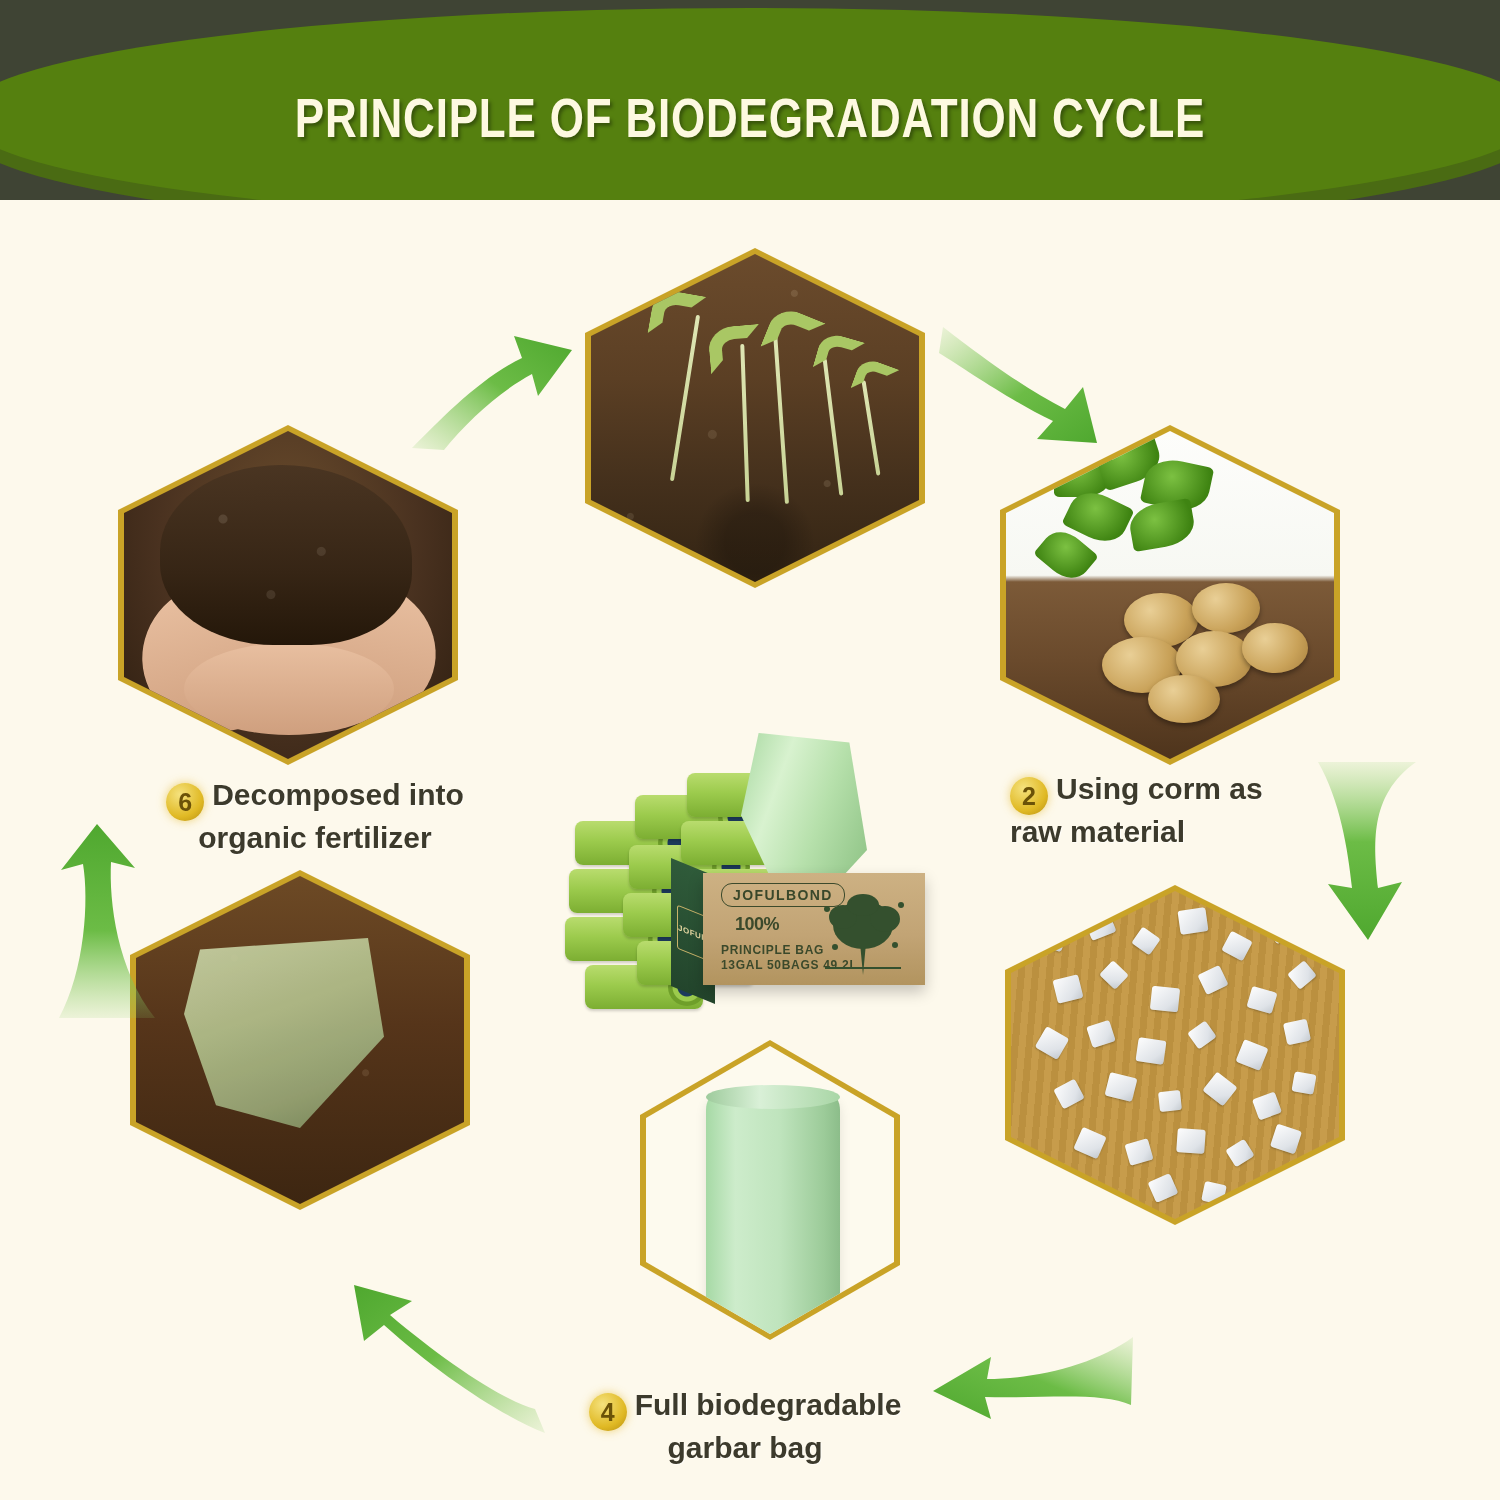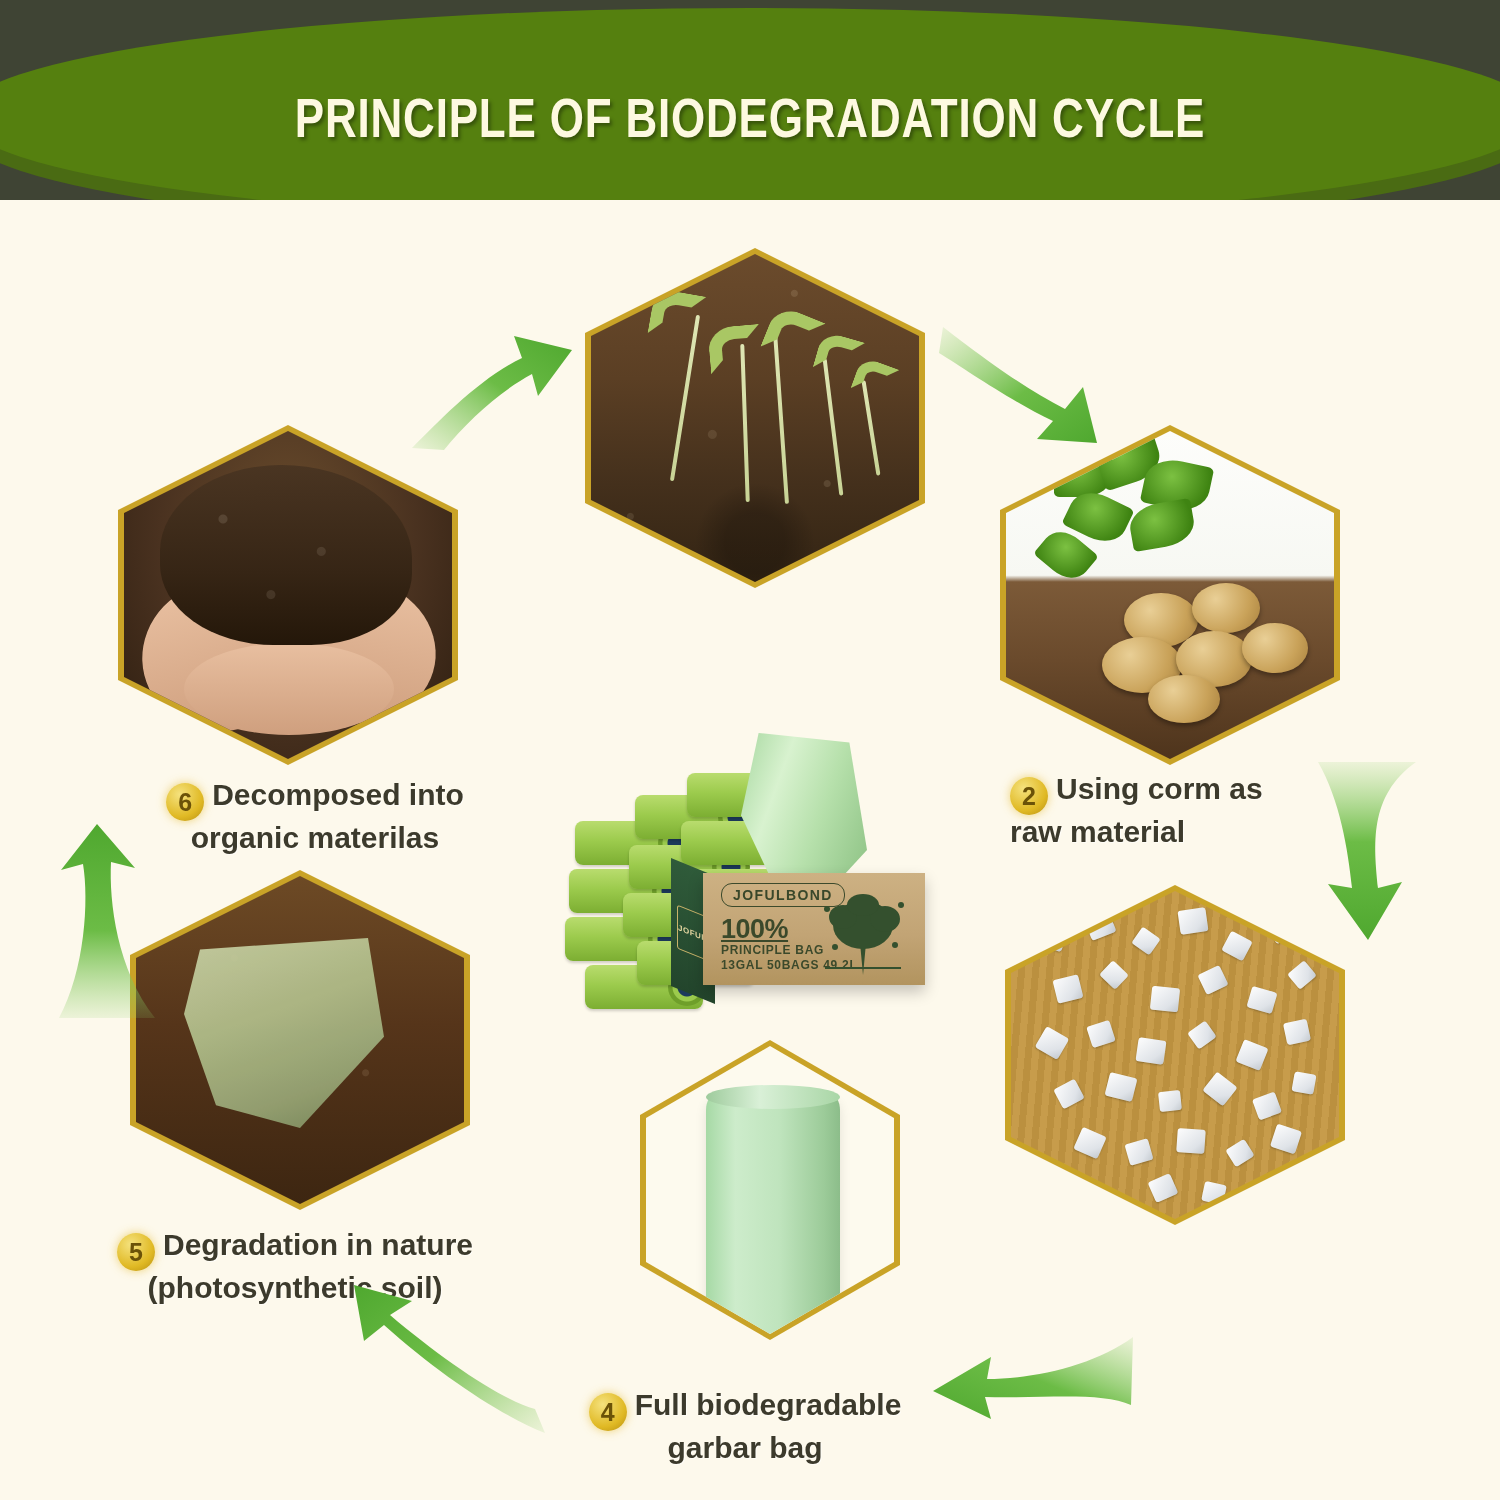--- a/index.html
+++ b/index.html
@@ -255,21 +255,21 @@
     position: absolute;
     left: 18px; top: 10px;
     padding: 3px 11px;
     border: 1.5px solid #3c4a2c;
     border-radius: 11px;
     color: #39472a;
     font-size: 14px;
     font-weight: bold;
     letter-spacing: 1.4px;
   }
-  .box-pct { position: absolute; left: 18px; top: 41px; color: #3b492b; font-size: 27px; font-weight: bold; letter-spacing: -0.5px; text-decoration: underline; }
+  .box-pct { position: absolute; left: 32px; top: 41px; color: #3b492b; font-size: 18px; font-weight: bold; letter-spacing: -0.5px; }
   .box-l1  { position: absolute; left: 18px; top: 70px; color: #3b492b; font-size: 12px; font-weight: bold; letter-spacing: 0.7px; }
   .box-l2  { position: absolute; left: 18px; top: 85px; color: #3b492b; font-size: 12px; font-weight: bold; letter-spacing: 0.7px; }
   .box-tree { position: absolute; right: 14px; top: 14px; width: 96px; height: 88px; }
   .bag-out {
     position: absolute;
     left: 176px; top: 8px;
     width: 126px; height: 158px;
     background: linear-gradient(110deg, #a7d8a0 0%, #d8f2cf 30%, #b6e0ab 60%, #8cc183 100%);
     clip-path: polygon(14% 0%, 86% 6%, 100% 74%, 70% 100%, 26% 96%, 0% 52%);
   }
@@ -381,35 +381,33 @@
   <div class="label" style="left:545px; top:1388px; width:400px;"><span class="badge">4</span><span>Full biodegradable
 garbar bag</span></div>
 
   <div class="hex" style="left:130px; top:870px;">
     <div class="hex-outer"></div>
     <div class="hex-inner">
       <div class="hex-art art-degrade"></div>
       <div class="degrade-frag"></div>
     </div>
   </div>
-  <div class="label" style="left:85px; top:1228px; width:420px;"><span class="badge">5</span><span>Degradation in nature
-(photosynthetic soil)</span></div>
 
   <div class="hex" style="left:118px; top:425px;">
     <div class="hex-outer"></div>
     <div class="hex-inner">
       <div class="hex-art art-compost"></div>
       <div class="hand" style="left:18px; top:150px; width:160px; height:150px; transform:rotate(-14deg);"></div>
       <div class="hand" style="left:142px; top:146px; width:170px; height:146px; transform:rotate(10deg);"></div>
       <div class="hand" style="left:60px; top:212px; width:210px; height:92px;"></div>
       <div class="compost-pile"></div>
     </div>
   </div>
   <div class="label" style="left:115px; top:778px; width:400px;"><span class="badge">6</span><span>Decomposed into
-organic materilas</span></div>
+organic fertilizer</span></div>
 
   <div class="product">
     <div class="roll" style="left:10px;  top:96px;"></div>
     <div class="roll" style="left:4px;   top:144px;"></div>
     <div class="roll" style="left:0px;   top:192px;"></div>
     <div class="roll" style="left:20px;  top:240px;"></div>
     <div class="roll" style="left:70px;  top:70px;"></div>
     <div class="roll" style="left:64px;  top:120px;"></div>
     <div class="roll" style="left:58px;  top:168px;"></div>
     <div class="roll" style="left:72px;  top:216px;"></div>

